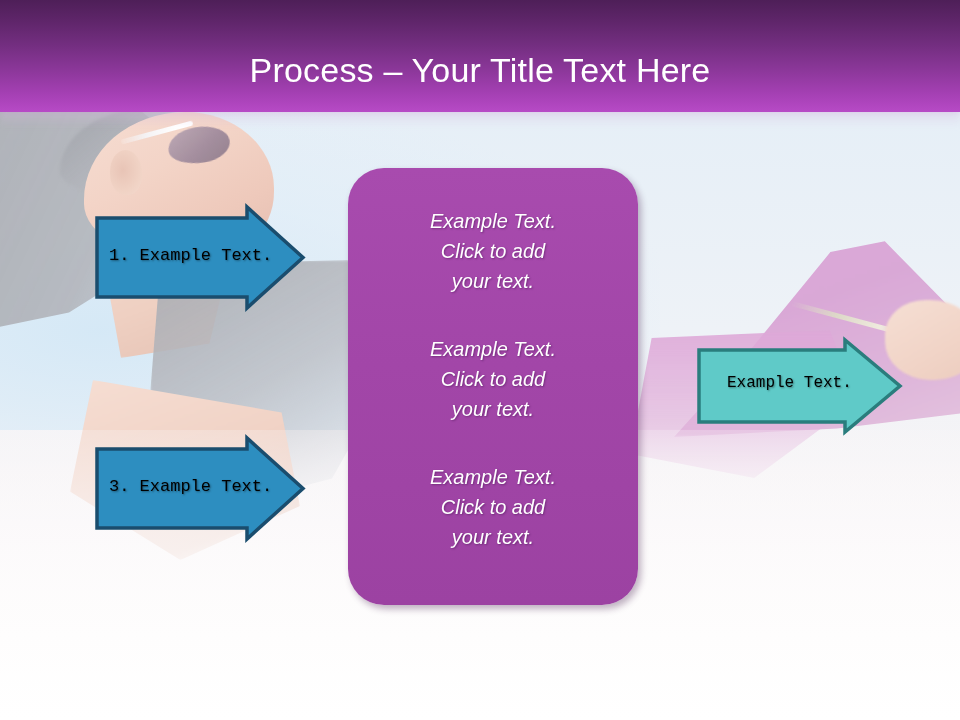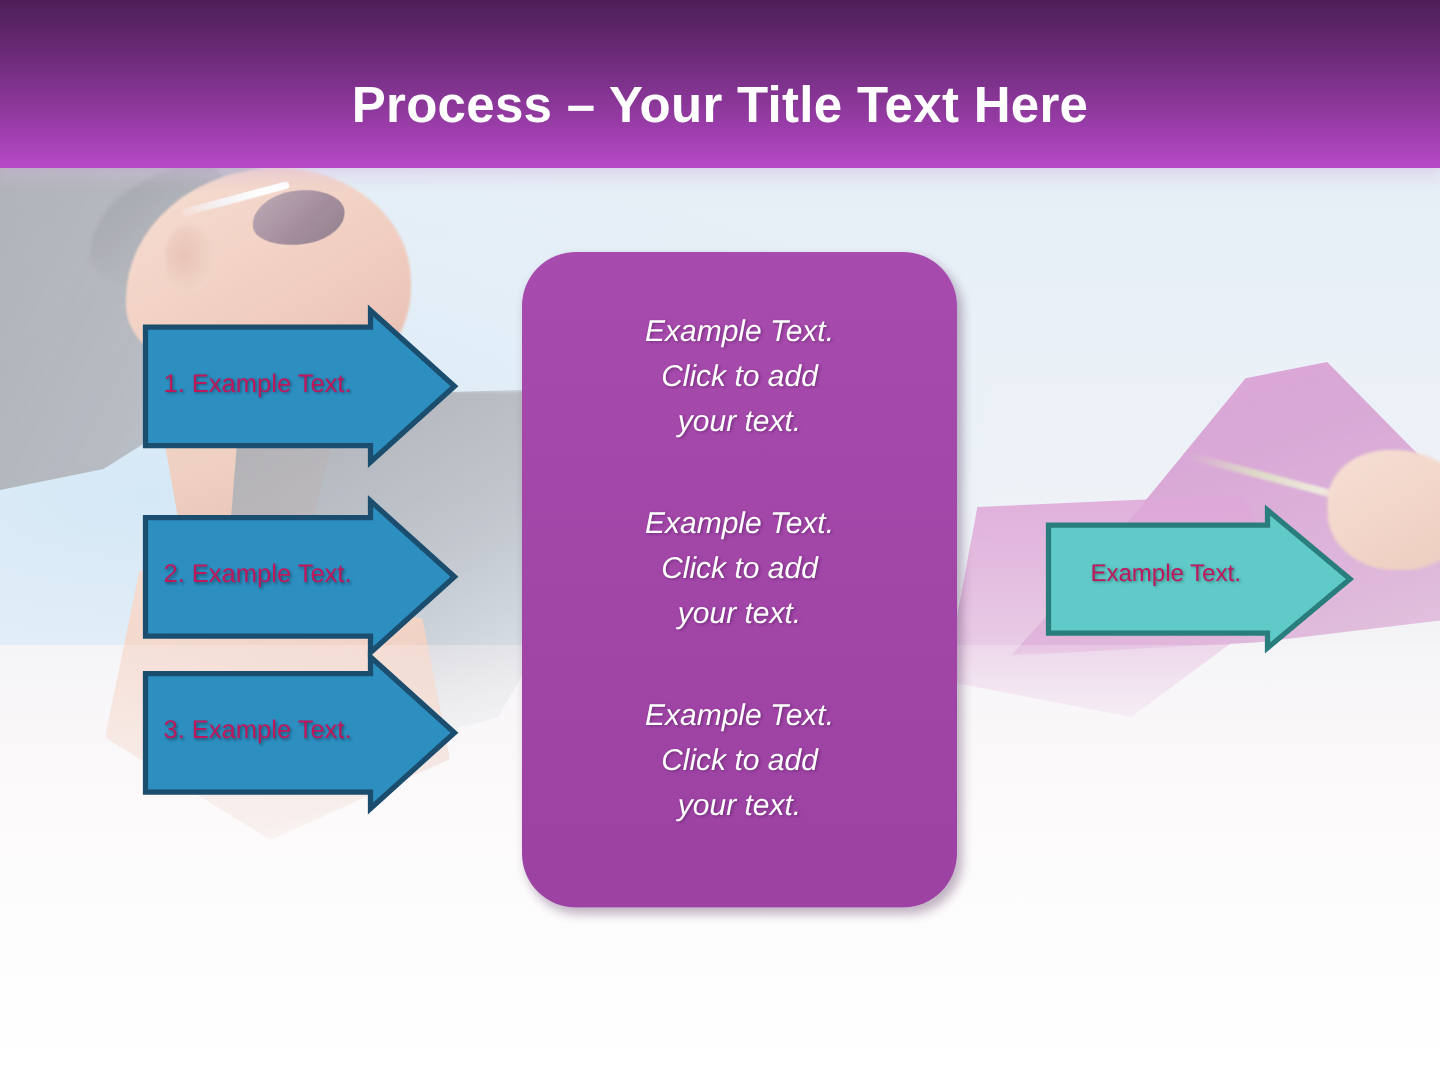--- a/index.html
+++ b/index.html
@@ -210,38 +210,39 @@
   .header-title {
     position: absolute;
     left: 0; top: 50px; width: 960px;
     text-align: center;
     color: #ffffff;
     font-size: 34px;
     line-height: 40px;
     letter-spacing: 0.2px;
     white-space: nowrap;
   }
-  .header-title .strong { font-weight: bold; }
-  .header-title .rest { font-weight: bold; }
+  .header-title .strong { font-weight: normal; }
+  .header-title .rest { font-weight: normal; }
 
   
   .arrow {
     position: absolute;
     display: flex;
     align-items: center;
     box-sizing: border-box;
   }
   .arrow svg { position: absolute; left: 0; top: 0; overflow: visible; }
   .arrow-label {
     position: absolute;
-    color: #be185d;
+    color: #000000;
     font-size: 17px;
     white-space: nowrap;
     text-shadow: 1px 1px 2px rgba(0,0,0,0.40);
     pointer-events: none;
+    font-family: Liberation Mono, monospace;
   }
 
   .arrow-blue-1 { left: 95px; top: 205px; width: 210px; height: 105px; }
   .arrow-blue-2 { left: 95px; top: 332px; width: 210px; height: 105px; }
   .arrow-blue-3 { left: 95px; top: 436px; width: 210px; height: 105px; }
   .arrow-blue .arrow-label { left: 14px; top: 41px; }
   .arrow-teal { left: 697px; top: 338px; width: 205px; height: 96px; }
   .arrow-teal .arrow-label { left: 30px; top: 36px; font-size: 16px; }
 
   
@@ -297,26 +298,20 @@
     </div>
   </div>
 
   <div class="arrow arrow-blue arrow-blue-1">
     <svg width="210" height="105" viewBox="0 0 210 105">
       <polygon points="2,13 152,13 152,2 208,52.5 152,103 152,92 2,92" fill="#2d8ec0" stroke="#1a4d6e" stroke-width="3.5" stroke-linejoin="miter"></polygon>
     </svg>
     <span class="arrow-label">1. Example Text.</span>
   </div>
 
-  <div class="arrow arrow-blue arrow-blue-2">
-    <svg width="210" height="105" viewBox="0 0 210 105">
-      <polygon points="2,13 152,13 152,2 208,52.5 152,103 152,92 2,92" fill="#2d8ec0" stroke="#1a4d6e" stroke-width="3.5" stroke-linejoin="miter"></polygon>
-    </svg>
-    <span class="arrow-label">2. Example Text.</span>
-  </div>
 
   <div class="arrow arrow-blue arrow-blue-3">
     <svg width="210" height="105" viewBox="0 0 210 105">
       <polygon points="2,13 152,13 152,2 208,52.5 152,103 152,92 2,92" fill="#2d8ec0" stroke="#1a4d6e" stroke-width="3.5" stroke-linejoin="miter"></polygon>
     </svg>
     <span class="arrow-label">3. Example Text.</span>
   </div>
 
   <div class="panel">
     <div class="panel-block">Example Text.

